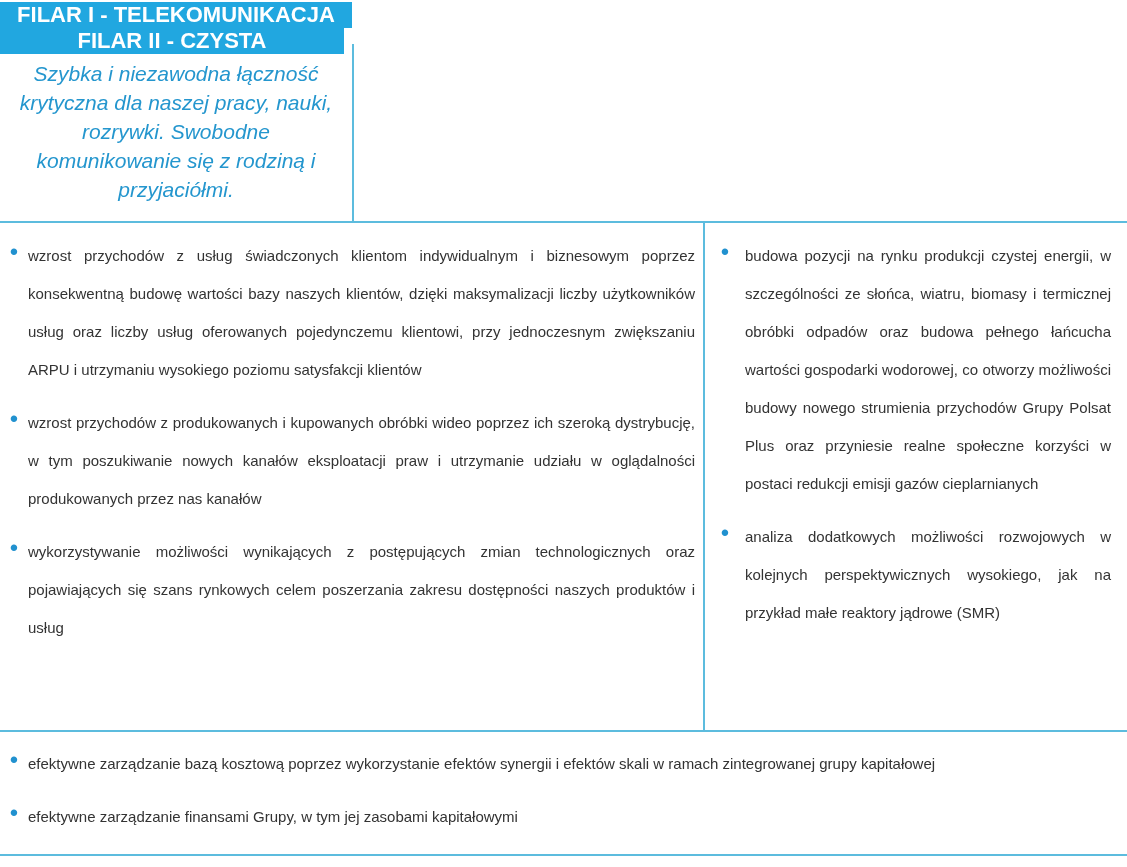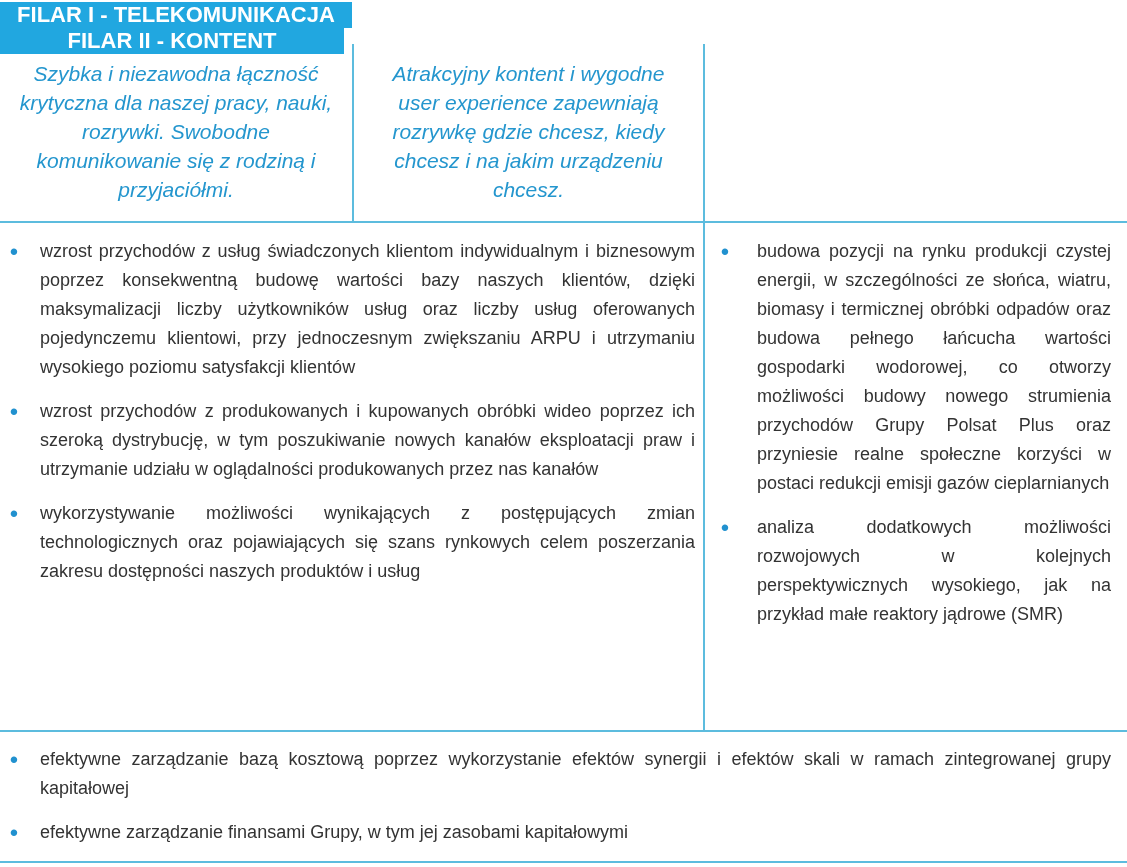--- a/index.html
+++ b/index.html
@@ -50,44 +50,42 @@
   .main-right{flex:1;padding:14px 16px 16px 0;}
 
   .bullet{display:flex;margin-bottom:15px;}
   .bullet:last-child{margin-bottom:0;}
   .dot{
     flex:0 0 28px;text-align:center;color:var(--bullet-dot);
     font-size:24px;line-height:29px;user-select:none;
   }
   .main-right .dot{flex:0 0 40px;}
   .btext{
-    flex:1;font-size:18px;line-height:29px;color:var(--body-text);
+    flex:1;font-size:15px;line-height:38px;color:var(--body-text);
     text-align:justify;
-    margin-left:12px;
   }
 
   
   .bottom-row{min-height:122px;padding:13px 16px 14px 0;}
   .bottom-row .dot{flex:0 0 28px;}
 </style>
 </head>
 <body>
 
 <div class="page">
 
   <div class="header-row">
     <div class="hcell hc1">FILAR I - TELEKOMUNIKACJA</div>
     <div class="hgap1"></div>
-    <div class="hcell hc2">FILAR II - KONTENT</div>
+    <div class="hcell hc2">FILAR II - CZYSTA</div>
     <div class="hgap2"></div>
   </div>
 
   <div class="subtitle-row">
     <div class="scell sc1">Szybka i niezawodna łączność krytyczna dla naszej pracy, nauki, rozrywki. Swobodne komunikowanie się z rodziną i przyjaciółmi.</div>
-    <div class="scell sc2">Atrakcyjny kontent i wygodne user experience zapewniają rozrywkę gdzie chcesz, kiedy chcesz i na jakim urządzeniu chcesz.</div>
   </div>
 
   <div class="hline"></div>
 
   <div class="main-row">
 
     <div class="main-left">
       <div class="bullet">
         <span class="dot">•</span>
         <div class="btext">wzrost przychodów z usług świadczonych klientom indywidualnym i biznesowym poprzez konsekwentną budowę wartości bazy naszych klientów, dzięki maksymalizacji liczby użytkowników usług oraz liczby usług oferowanych pojedynczemu klientowi, przy jednoczesnym zwiększaniu ARPU i utrzymaniu wysokiego poziomu satysfakcji klientów</div>

